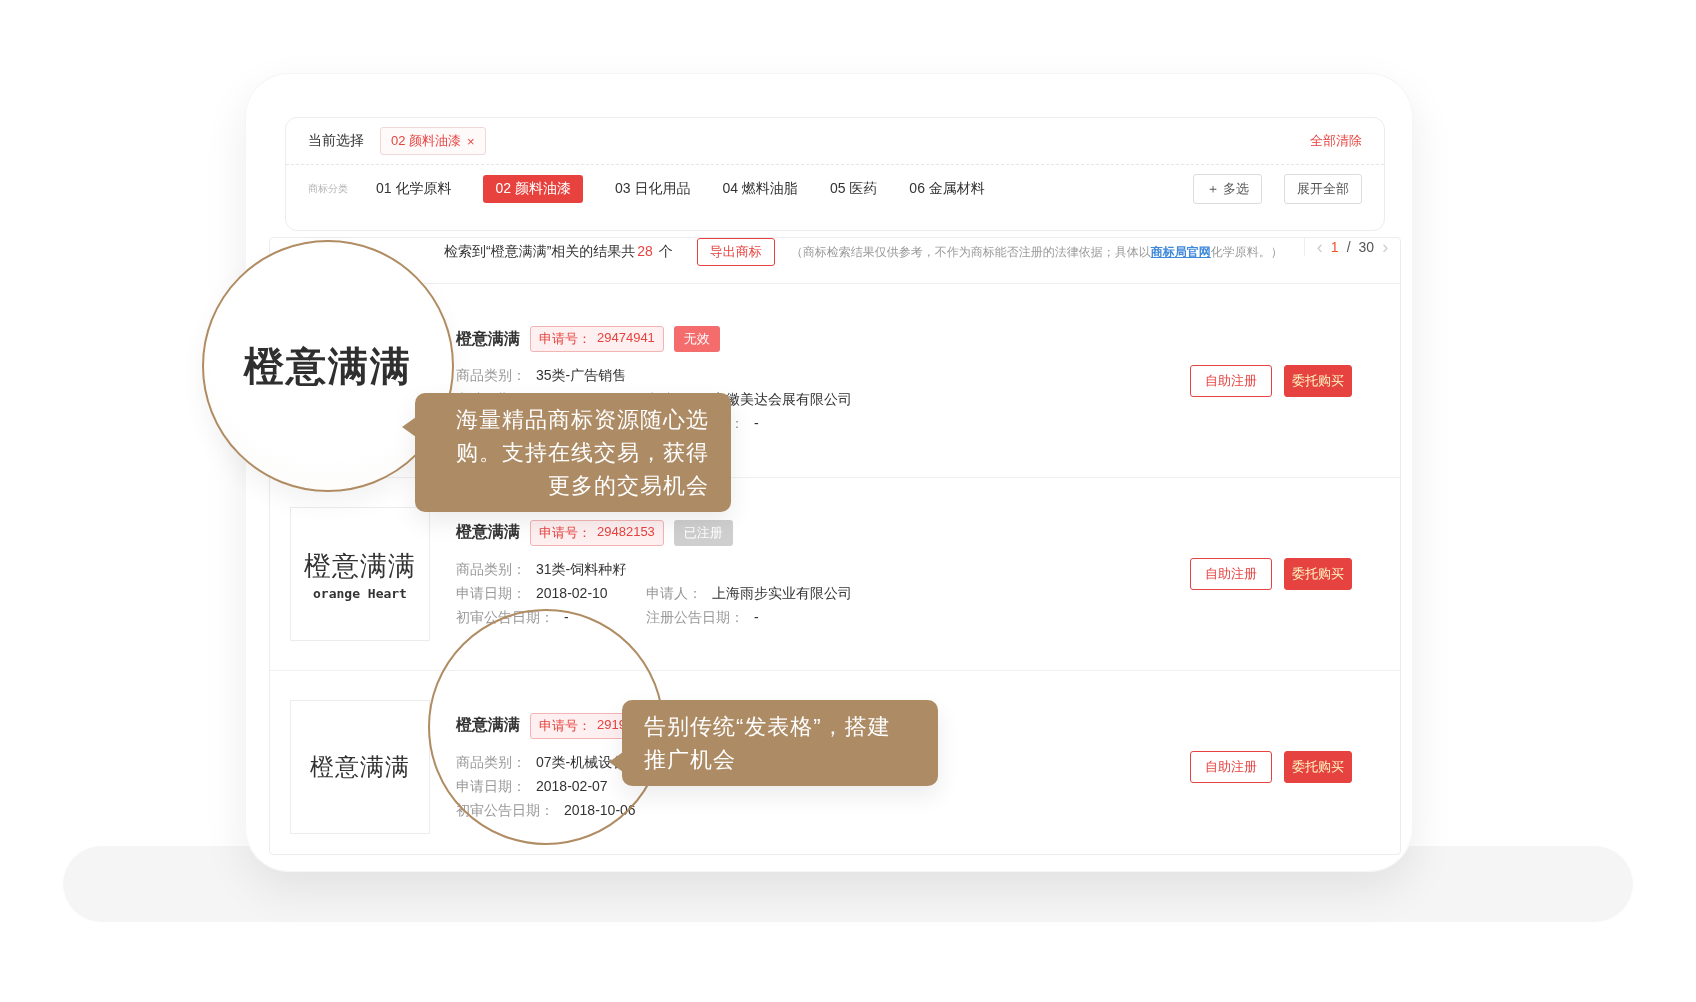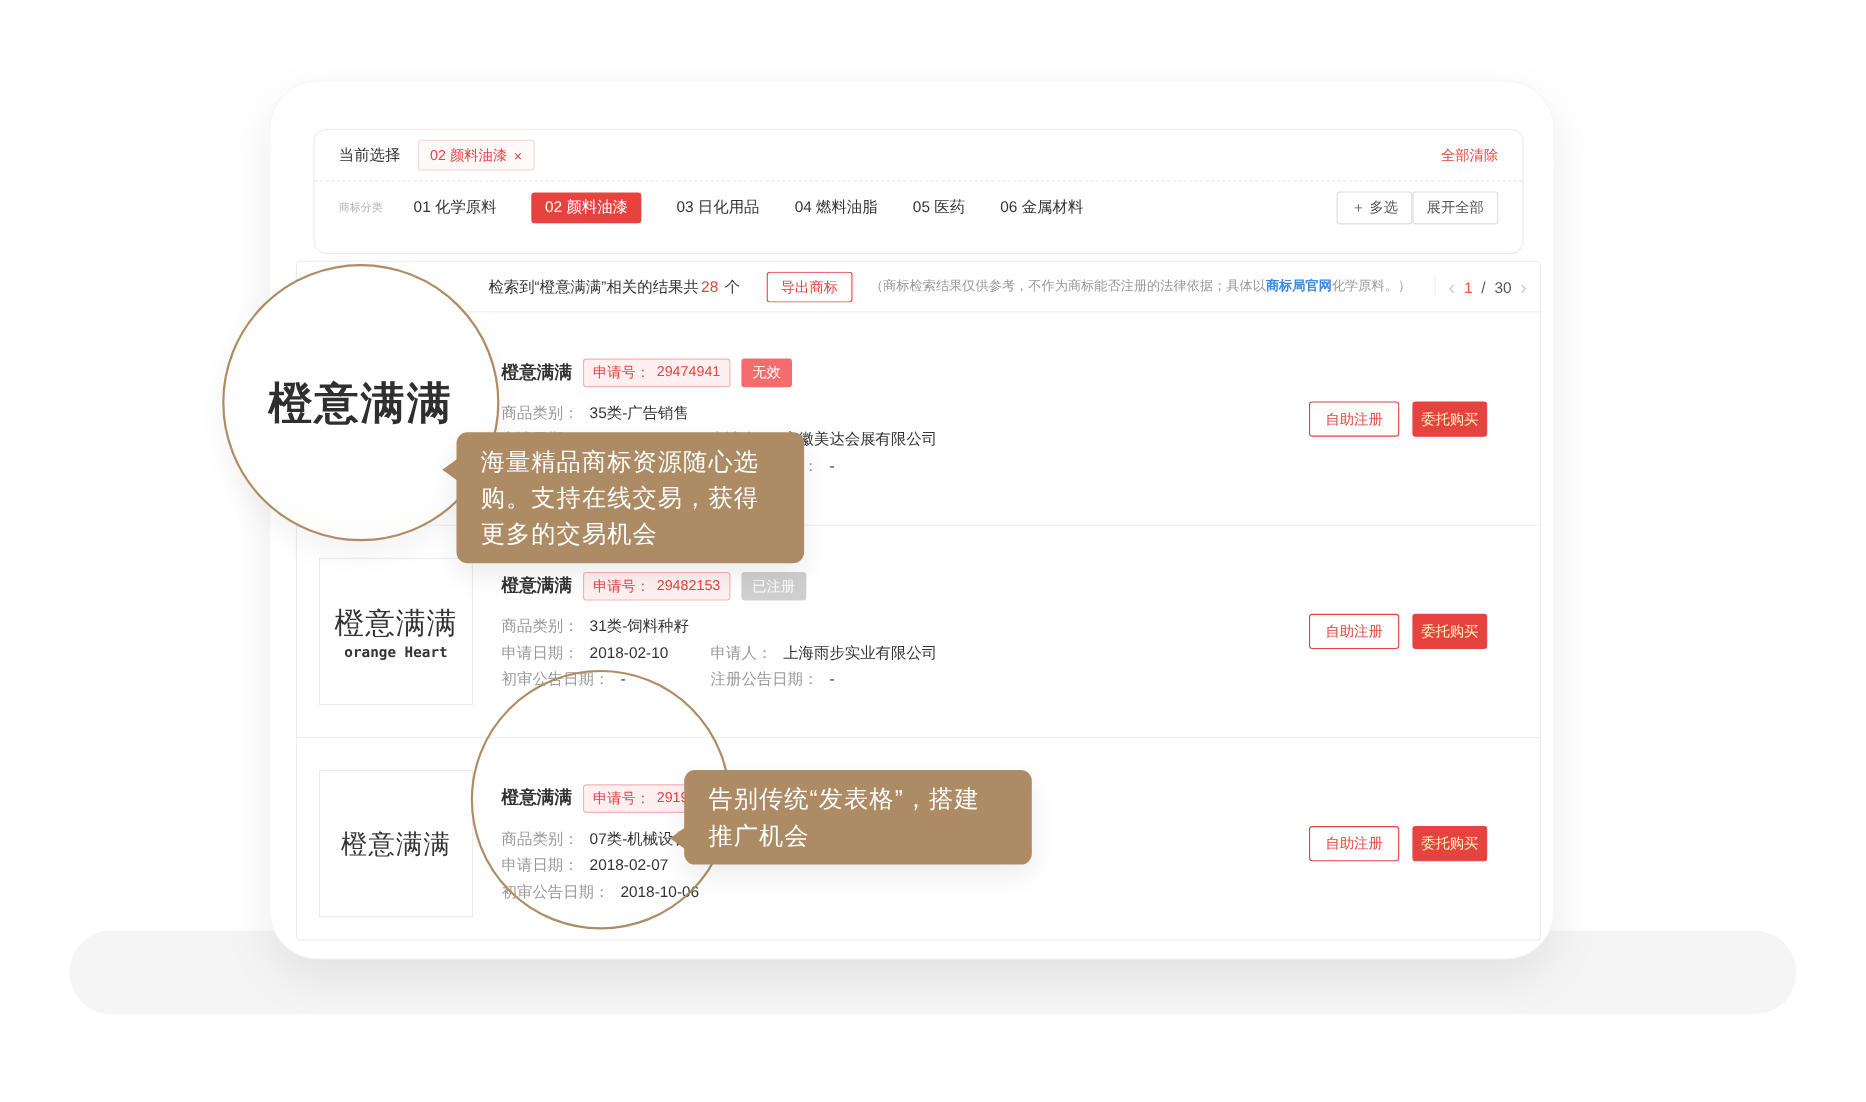--- a/index.html
+++ b/index.html
@@ -19,35 +19,35 @@
   .hrow { height:47px; display:flex; align-items:center; padding:0 22px; }
   .hrow1 { border-bottom:1px dashed #e6e6e6; }
   .cur-label { font-size:14px; color:#333; }
   .sel-chip { margin-left:16px; display:inline-flex; align-items:center; gap:6px;
               border:1px solid #f0d8d8; background:#fffafa; border-radius:3px;
               padding:4px 10px; font-size:13px; color:#e64340; cursor:pointer; }
   .clear-all { margin-left:auto; font-size:13px; color:#e64340; cursor:pointer; }
   .cat-label { font-size:10px; color:#b3b3b3; margin-right:28px; }
   .cat-item { font-size:14px; color:#333; margin-right:32px; cursor:pointer; white-space:nowrap; }
   .cat-item.active { background:#e8423f; color:#fff; padding:5px 12px; border-radius:3px; }
-  .hdr-btns { margin-left:auto; display:flex; gap:0; }
+  .hdr-btns { margin-left:auto; display:flex; gap:22px; }
   .mini-btn { font-size:13px; color:#555; background:#fff; border:1px solid #dcdcdc;
               border-radius:3px; padding:5px 12px; cursor:pointer; }
 
   
   .results-card { position:absolute; left:24px; top:164px; width:1132px; height:618px;
                   border:1px solid #ececec; border-radius:4px; background:#fff; overflow:hidden; }
-  .info-bar { height:46px; display:flex; align-items:center; border-bottom:1px solid #eee; }
+  .info-bar { height:46px; display:flex; align-items:flex-start; border-bottom:1px solid #eee; }
   .info-left { flex:1; display:flex; align-items:center; padding-left:24px; min-width:0; overflow:hidden; }
   .summary { margin-left:150px; font-size:14px; color:#333; white-space:nowrap; }
   .summary .count { color:#e64340; padding:0 2px; }
   .export-btn { margin-left:24px; font-size:13px; color:#e64340; background:#fff;
                 border:1px solid #e64340; border-radius:3px; padding:4px 12px; cursor:pointer; white-space:nowrap; }
   .disclaimer { margin-left:16px; font-size:12px; color:#9a9a9a; white-space:nowrap; overflow:hidden; }
-  .disclaimer .link { color:#3f89dc; font-weight:bold; cursor:pointer; }
+  .disclaimer .link { color:#3f89dc; font-weight:bold; cursor:pointer;text-decoration:underline; }
   .pagination { width:96px; border-left:1px solid #eee; display:flex; align-items:center;
                 justify-content:center; gap:8px; font-size:14px; }
   .pg-arrow { color:#ccc; font-size:18px; cursor:pointer; line-height:1; }
   .pg-cur { color:#f0532f; }
   .pg-sep, .pg-total { color:#555; }
 
   .result-row { height:193px; display:flex; align-items:center; padding-left:20px; }
   .result-row + .result-row { border-top:1px solid #f0f0f0; }
   .thumb { width:140px; height:134px; border:1px solid #ececec; display:flex; flex-direction:column;
            align-items:center; justify-content:center; background:#fff; cursor:pointer; flex:none; }
@@ -86,21 +86,21 @@
   .zoom-circle2 { position:absolute; left:428px; top:609px; width:236px; height:236px;
                   border:2px solid #b08c62; border-radius:50%; background:transparent;
                   z-index:20; pointer-events:none; }
 
   .tooltip { position:absolute; width:316px; background:#ad8b64; border-radius:10px;
              padding:10px 22px; z-index:30; box-shadow:0 10px 24px rgba(0,0,0,0.08); }
   .tooltip .tline { color:#fff; font-size:22px; line-height:33px; letter-spacing:1px; white-space:nowrap; }
   .tooltip .arrow { position:absolute; left:-13px; width:0; height:0;
                     border-top:10px solid transparent; border-bottom:10px solid transparent;
                     border-right:14px solid #ad8b64; }
-  .tooltip1 { left:415px; top:393px; }
+  .tooltip1 { left:415px; top:393px;text-align:right; }
   .tooltip1 .arrow { top:24px; }
   .tooltip2 { left:622px; top:700px; }
   .tooltip2 .arrow { top:52px; }
 </style>
 </head>
 <body>
 
 <div class="stage">
   <div class="base-bar"></div>
 

